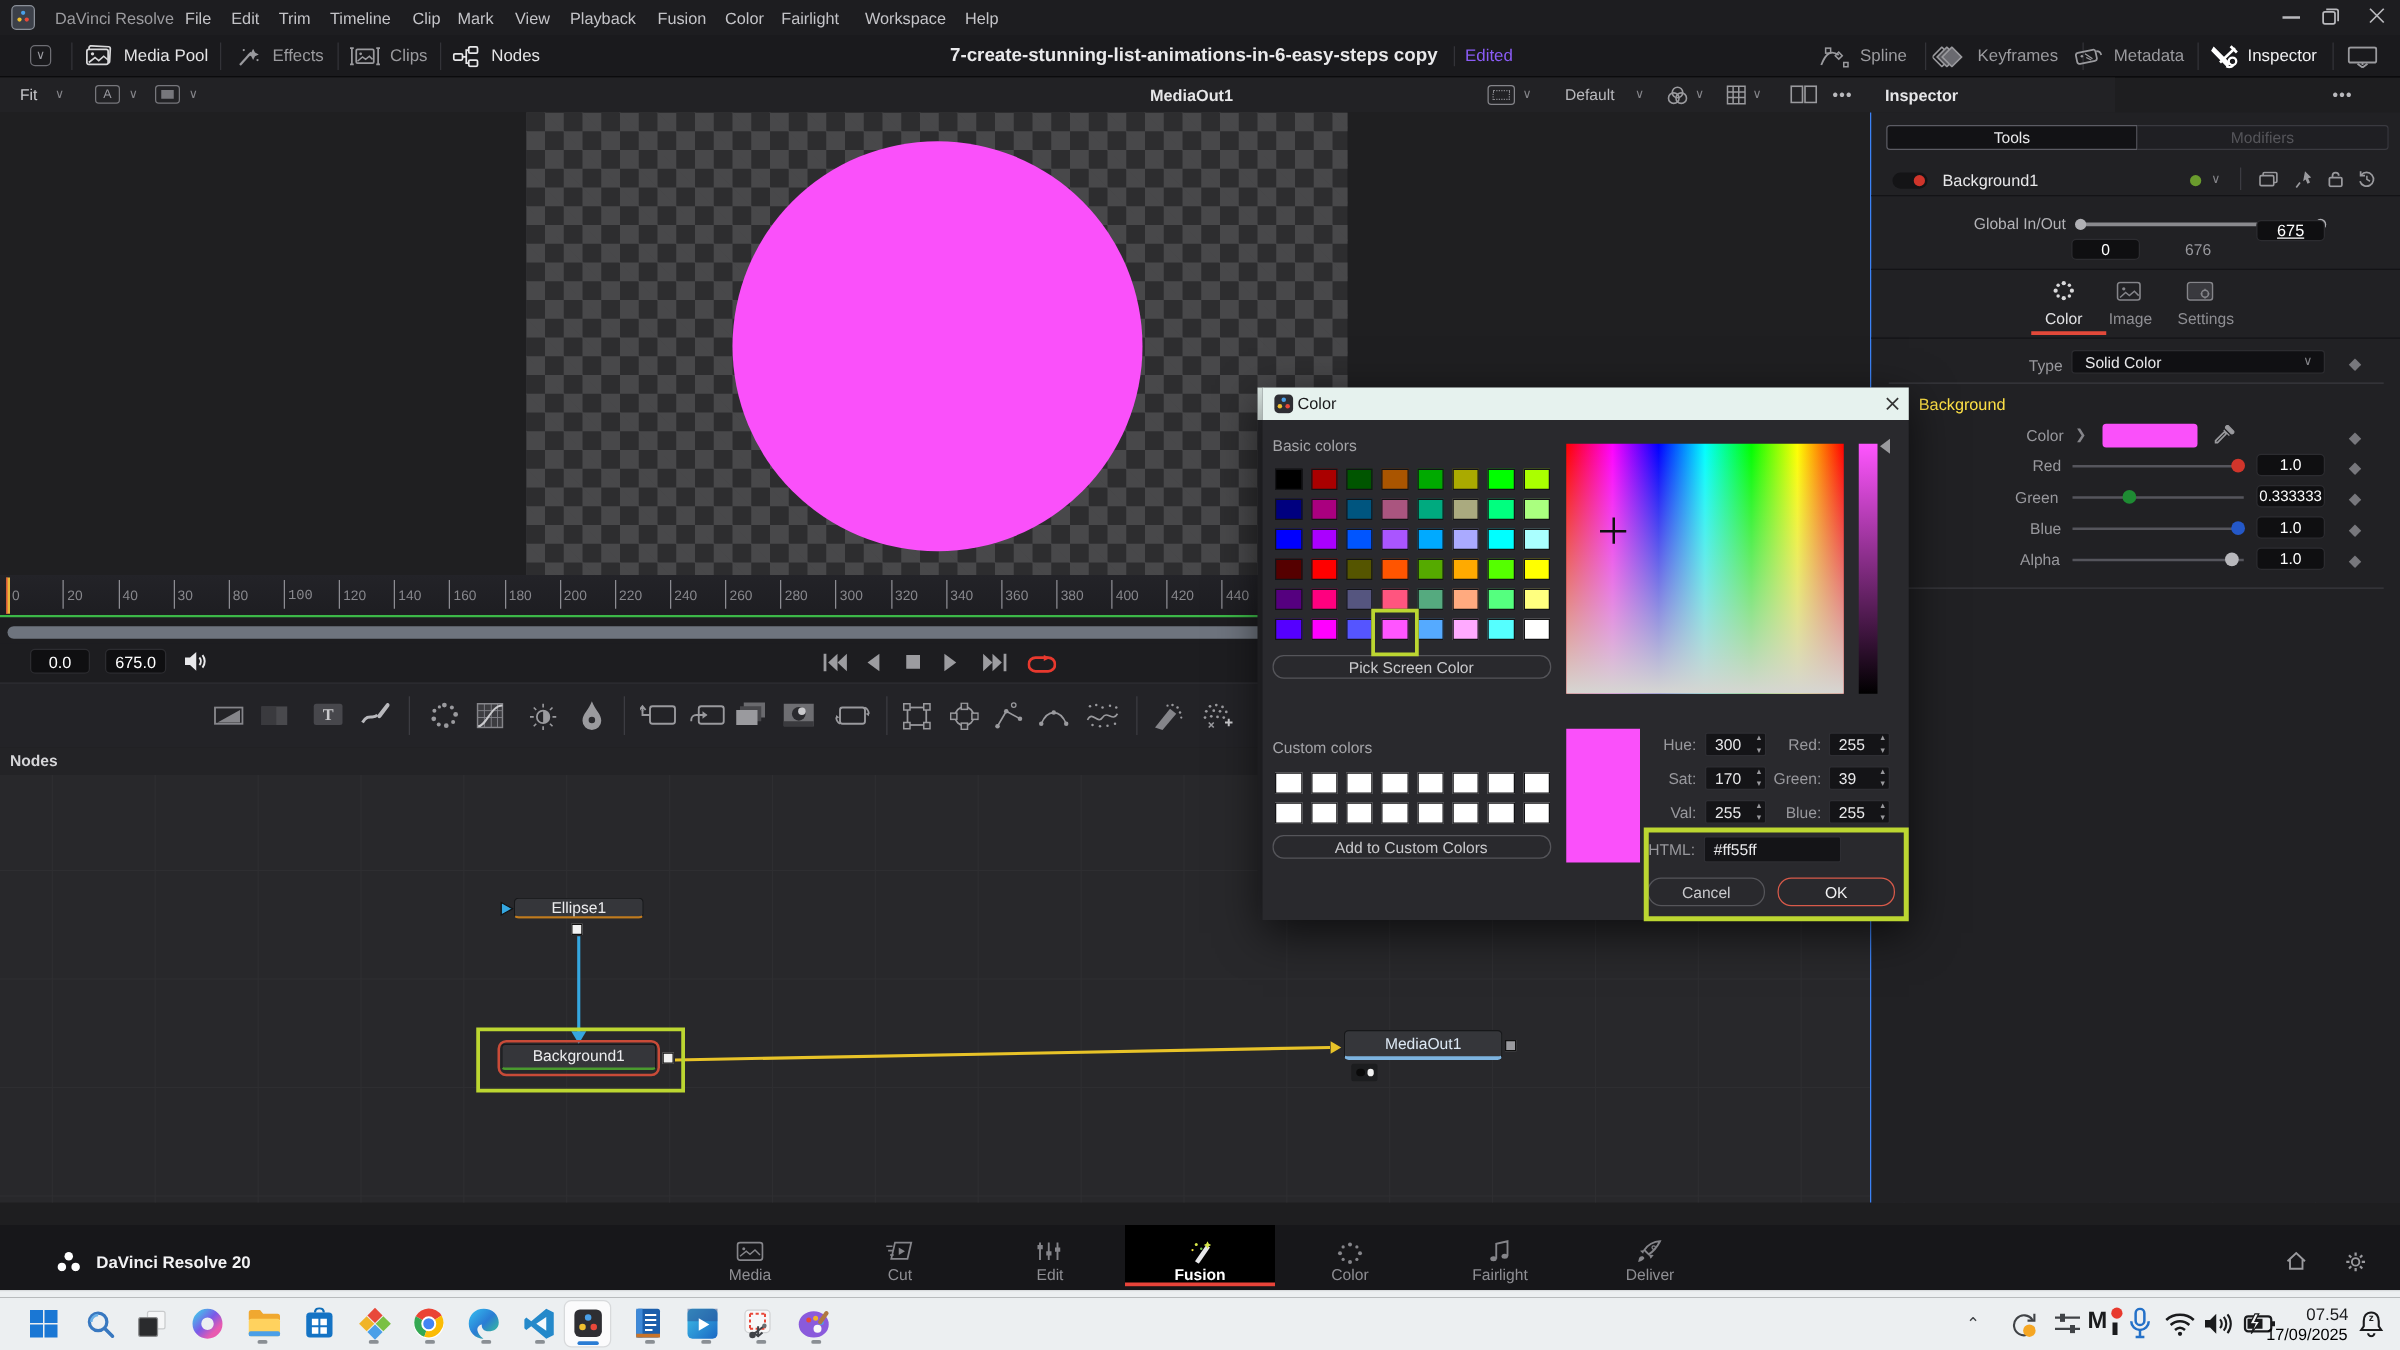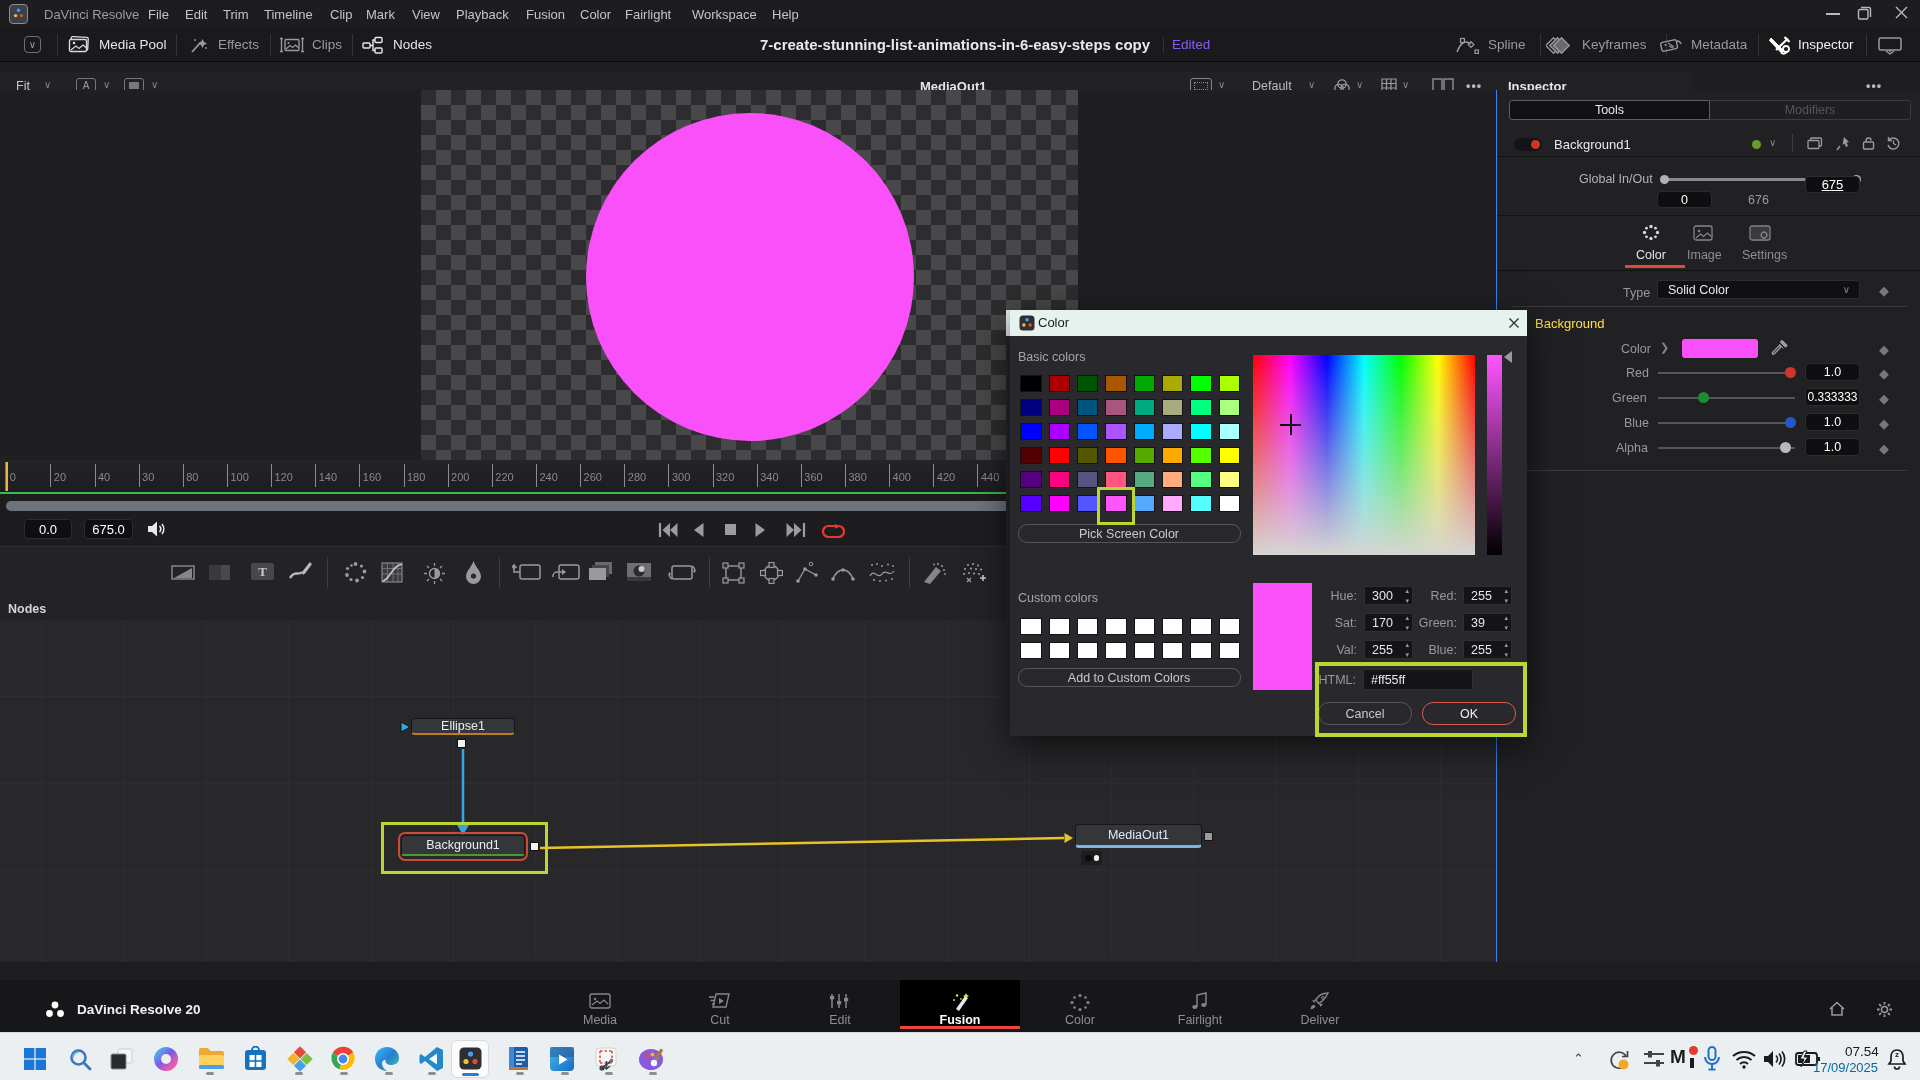--- a/index.html
+++ b/index.html
@@ -7,21 +7,21 @@
 #root { position:relative; width:1920px; height:1080px; }
 
 #menubar { left:0; top:0; width:1920px; height:28px; background:#1d1d20;text-decoration:underline; }
 #menubar .mi { position:absolute; top:7px; font-size:13px; color:#c4c4c8; }
 #logo { left:9px; top:4px; width:19px; height:20px; background:#3c4049; border:1px solid #8a8f98; border-radius:4px; }
 
 #tbar2 { left:0; top:28px; width:1920px; height:34px; background:#1a1a1d; border-bottom:1px solid #070708; }
 .t2txt { position:absolute; top:9px; font-size:13.5px; color:#9a9a9e; }
 .t2div { position:absolute; top:6px; width:1px; height:22px; background:#333338; }
 
-#vbar { left:0; top:72px; width:1692px; height:28px; background:#222225; }
+#vbar { left:0; top:62px; width:1692px; height:28px; background:#222225; }
 .vtxt { position:absolute; top:7px; font-size:12.5px; color:#9a9aa0; }
 
 #viewer { left:0; top:90px; width:1496px; height:370px; background:#1f1f21; }
 #checker { position:absolute; left:421px; top:0; width:657px; height:370px;
   background-image:
    linear-gradient(45deg,#48484a 25%,transparent 25%,transparent 75%,#48484a 75%),
    linear-gradient(45deg,#48484a 25%,transparent 25%,transparent 75%,#48484a 75%);
   background-color:#2d2d2f; background-size:30px 30px; background-position:0 0,15px 15px; }
 #circle { position:absolute; left:165px; top:23px; width:328px; height:328px; border-radius:50%; background:#fa50fa; }
 
@@ -214,21 +214,21 @@
         <span class="tlab" style="left:9.7px;">0</span>
         <div class="tick" style="left:50.3px;"></div>
         <span class="tlab" style="left:53.8px;">20</span>
         <div class="tick" style="left:94.5px;"></div>
         <span class="tlab" style="left:98.0px;">40</span>
         <div class="tick" style="left:138.6px;"></div>
         <span class="tlab" style="left:142.1px;">30</span>
         <div class="tick" style="left:182.8px;"></div>
         <span class="tlab" style="left:186.2px;">80</span>
         <div class="tick" style="left:226.9px;"></div>
-        <span class="tlab" style="left:230.4px;">100</span>
+        <span class="tlab" style="left:230.4px;font-family:Liberation Mono, monospace;">100</span>
         <div class="tick" style="left:271.0px;"></div>
         <span class="tlab" style="left:274.5px;">120</span>
         <div class="tick" style="left:315.2px;"></div>
         <span class="tlab" style="left:318.7px;">140</span>
         <div class="tick" style="left:359.3px;"></div>
         <span class="tlab" style="left:362.8px;">160</span>
         <div class="tick" style="left:403.5px;"></div>
         <span class="tlab" style="left:407.0px;">180</span>
         <div class="tick" style="left:447.6px;"></div>
         <span class="tlab" style="left:451.1px;">200</span>
@@ -692,21 +692,21 @@
         <path d="M2 7 h4 l5-5 v16 L6 13 H2 z" fill="#1a1b1d"></path>
         <path d="M14 6.5 a5 5 0 0 1 0 7 M17 4.5 a8.5 8.5 0 0 1 0 11 M20 2.5 a12 12 0 0 1 0 15" stroke="#1a1b1d" stroke-width="1.7" fill="none"></path>
       </svg>
     <svg style="position:absolute;left:1792px;top:11px;" width="29" height="20" viewBox="0 0 29 20">
         <rect x="4" y="4" width="21" height="12" rx="2.5" fill="none" stroke="#1a1b1d" stroke-width="1.8"></rect>
         <rect x="25.5" y="8" width="2.5" height="4" fill="#1a1b1d"></rect>
         <rect x="6" y="6" width="12" height="8" fill="#1a1b1d"></rect>
         <path d="M12 2 L8 10 h4 l-3 8 7-10 h-4 l3-6z" fill="#f5f6f7" stroke="#1a1b1d" stroke-width="1"></path>
       </svg>
     <span style="position:absolute;left:1845px;top:6px;font-size:13.5px;color:#1a1b1d;">07.54</span>
-    <span style="position:absolute;left:1813px;top:22px;font-size:13px;color:#0369a1;">17/09/2025</span>
+    <span style="position:absolute;left:1813px;top:22px;font-size:13px;color:#000000;">17/09/2025</span>
     <svg style="position:absolute;left:1886px;top:10px;" width="22" height="22" viewBox="0 0 22 22">
         <path d="M11 2 C7 2 5 5 5 9 v4 l-2 3 h16 l-2-3 V9 C17 5 15 2 11 2z" fill="none" stroke="#1a1b1d" stroke-width="1.7"></path>
         <path d="M8.5 18.5 a2.5 2.5 0 0 0 5 0" stroke="#1a1b1d" stroke-width="1.7" fill="none"></path>
         <text x="11" y="9" font-size="8" fill="#1a1b1d" text-anchor="middle" font-weight="bold">z</text>
       </svg>
   </div>
 
   <div class="abs" id="inspector" style="left:1496px;top:90px;width:424px;height:872px;background:#212124;border-left:1px solid #3b82f6;">
     <div style="position:absolute;left:12px;top:10px;width:201px;height:20px;background:#121215;border:1px solid #5c5c64;border-radius:3px 0 0 3px;color:#e8e8ea;font-size:12.5px;text-align:center;line-height:19px;">Tools</div>
     <div style="position:absolute;left:213px;top:10px;width:201px;height:20px;background:#1f1f23;border:1px solid #3a3a40;border-left:none;border-radius:0 3px 3px 0;color:#55555a;font-size:12.5px;text-align:center;line-height:19px;">Modifiers</div>

